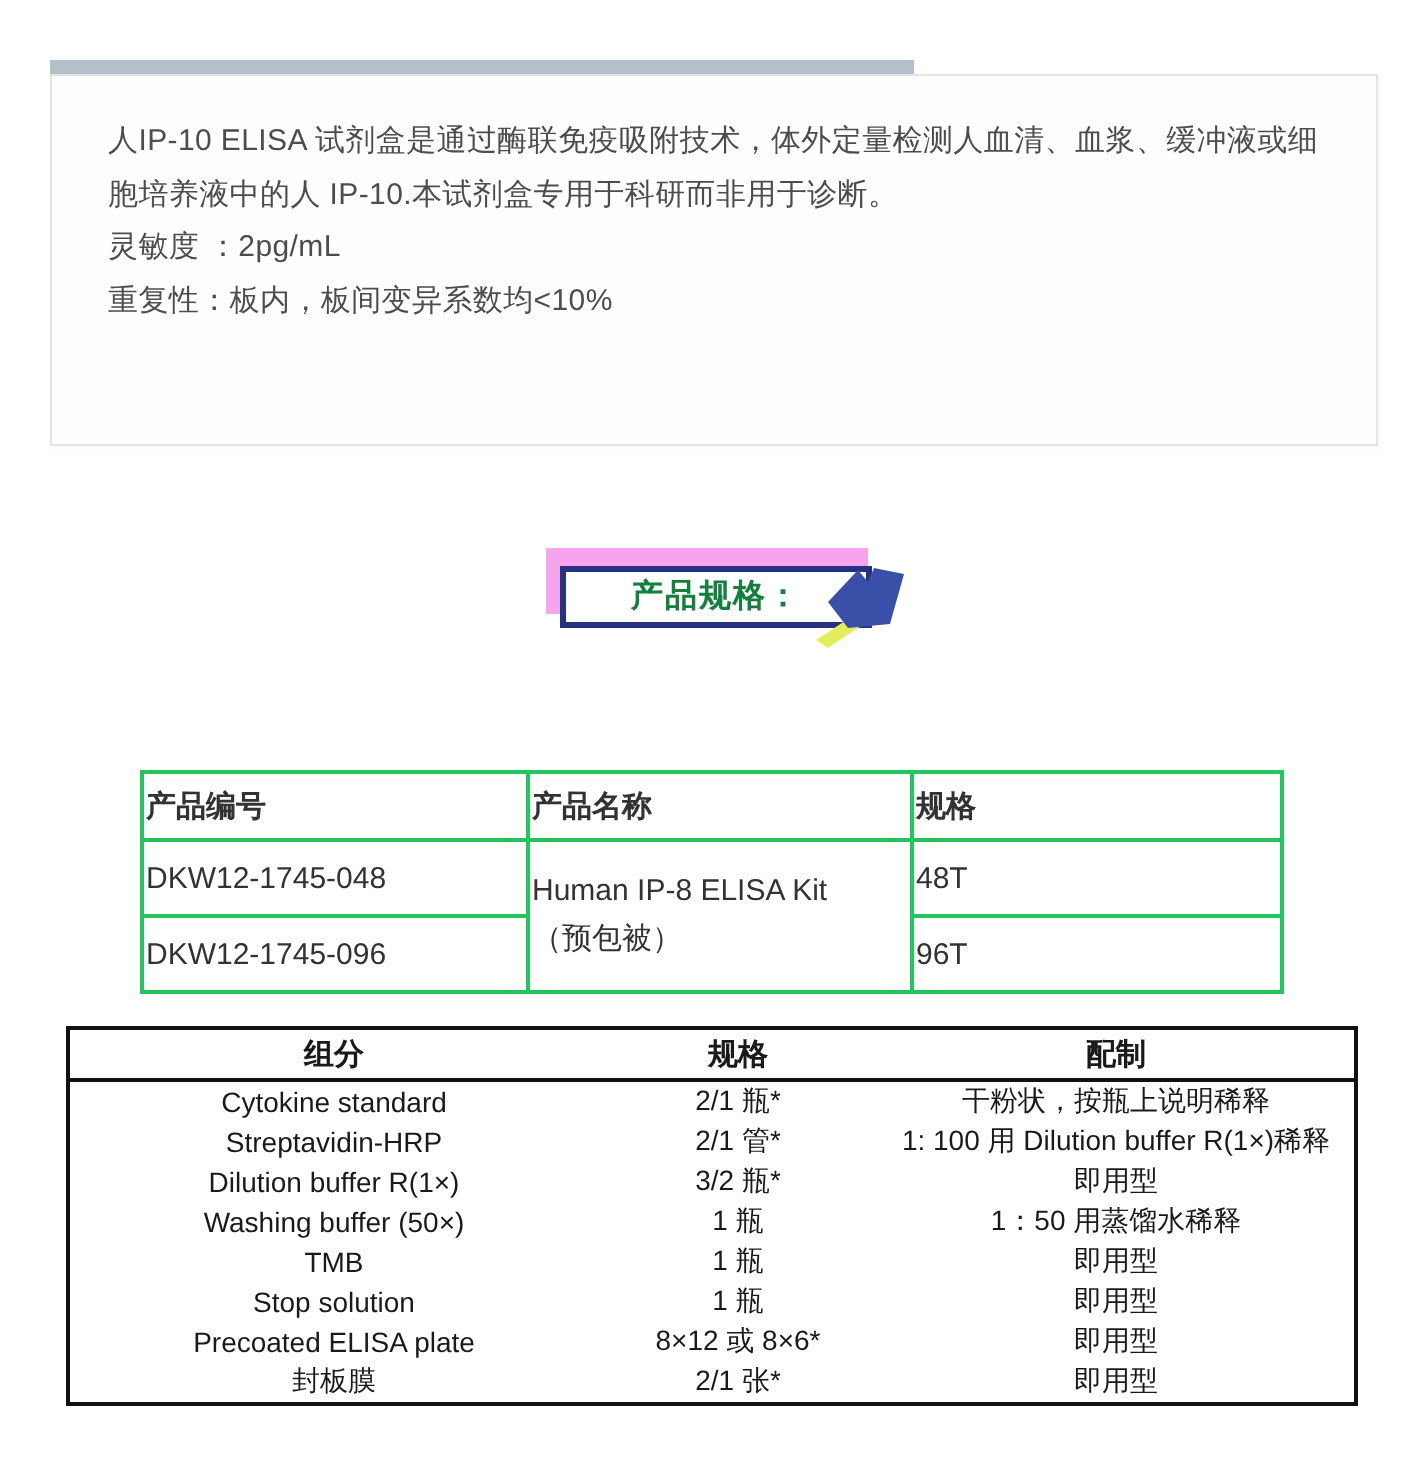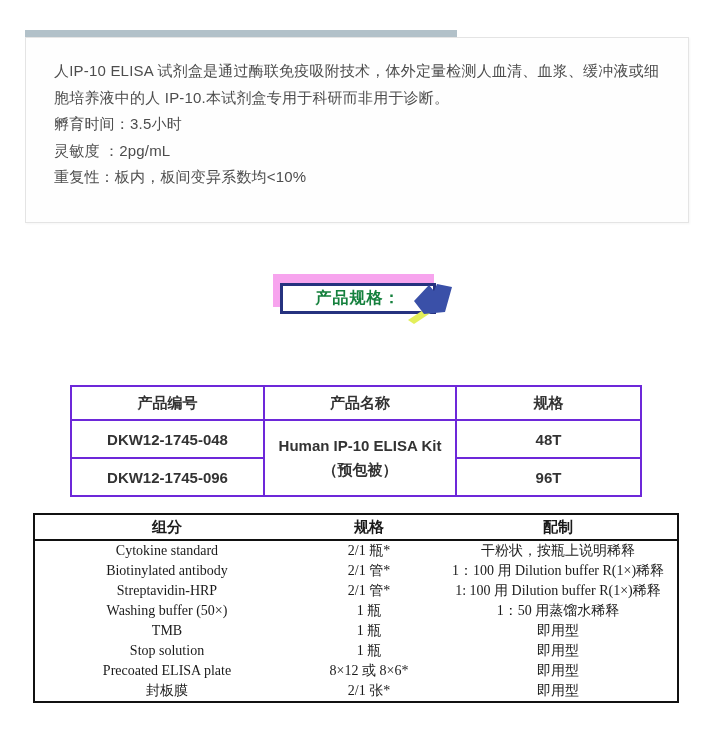--- a/index.html
+++ b/index.html
@@ -21,42 +21,41 @@
                background:#f7a4ee;z-index:1;}
   .banner-frame{position:absolute;left:7px;top:9px;width:156px;height:31px;
                 box-sizing:border-box;background:#ffffff;border:3px solid #26327f;
                 z-index:2;display:flex;align-items:center;justify-content:center;}
   .banner-label{font-size:16px;font-weight:bold;color:#15803d;letter-spacing:1px;}
   .banner-icon{position:absolute;left:133px;top:0px;z-index:3;}
 
   
   .product-table{position:absolute;left:70px;top:385px;width:570px;
                  border-collapse:collapse;table-layout:fixed;color:#333;}
-  .product-table th,.product-table td{border:2px solid #6d28d9;text-align:center;
+  .product-table th,.product-table td{border:2px solid #22c55e;text-align:left;
                  vertical-align:middle;background:#ffffff;}
   .product-table th{height:30px;font-size:15px;font-weight:bold;}
-  .product-table td{height:34px;font-size:15px;font-weight:bold;}
+  .product-table td{height:34px;font-size:15px;}
   .pt-name div{line-height:24px;}
 
   
   .comp-table{position:absolute;left:33px;top:513px;width:644px;
               border-collapse:collapse;table-layout:fixed;
-              font-family:Liberation Serif, serif;color:#1a1a1a;}
+              font-family:Liberation Sans, sans-serif;color:#1a1a1a;}
   .comp-table th{height:22px;font-size:15px;font-weight:bold;
                  border-bottom:2px solid #111;text-align:center;}
   .comp-table td{height:20px;font-size:14px;text-align:center;padding:0 2px;}
   .comp-table{border:2px solid #111;}
 </style>
 </head>
 <body>
 
 <div class="intro-bar"></div>
 <div class="intro-box">
   <p>人IP-10  ELISA  试剂盒是通过酶联免疫吸附技术，体外定量检测人血清、血浆、缓冲液或细胞培养液中的人 IP-10.本试剂盒专用于科研而非用于诊断。</p>
-  <p>孵育时间：3.5小时</p>
   <p>灵敏度 ：2pg/mL</p>
   <p>重复性：板内，板间变异系数均&lt;10%</p>
 </div>
 
 <div class="banner">
   <div class="banner-pink"></div>
   <div class="banner-frame">
     <span class="banner-label">产品规格：</span>
   </div>
   <svg class="banner-icon" width="52" height="52" viewBox="0 0 52 52">
@@ -73,21 +72,21 @@
     </colgroup>
   <tbody>
       <tr>
     <th>产品编号</th>
     <th>产品名称</th>
     <th>规格</th>
   </tr>
   <tr>
     <td>DKW12-1745-048</td>
     <td class="pt-name" rowspan="2">
-      <div>Human IP-10 ELISA Kit</div>
+      <div>Human IP-8 ELISA Kit</div>
       <div>（预包被）</div>
     </td>
     <td>48T</td>
   </tr>
   <tr>
     <td>DKW12-1745-096</td>
     <td>96T</td>
   </tr>
 </tbody>
   </table>
@@ -103,28 +102,28 @@
     <th>组分</th>
     <th>规格</th>
     <th>配制</th>
   </tr>
   <tr>
     <td>Cytokine standard</td>
     <td>2/1 瓶*</td>
     <td>干粉状，按瓶上说明稀释</td>
   </tr>
   <tr>
-    <td>Biotinylated antibody</td>
-    <td>2/1 管*</td>
-    <td>1：100 用 Dilution buffer R(1×)稀释</td>
-  </tr>
-  <tr>
     <td>Streptavidin-HRP</td>
     <td>2/1 管*</td>
     <td>1:  100 用 Dilution buffer R(1×)稀释</td>
+  </tr>
+  <tr>
+    <td>Dilution buffer R(1×)</td>
+    <td>3/2 瓶*</td>
+    <td>即用型</td>
   </tr>
   <tr>
     <td>Washing buffer (50×)</td>
     <td>1 瓶</td>
     <td>1：50  用蒸馏水稀释</td>
   </tr>
   <tr>
     <td>TMB</td>
     <td>1 瓶</td>
     <td>即用型</td>

